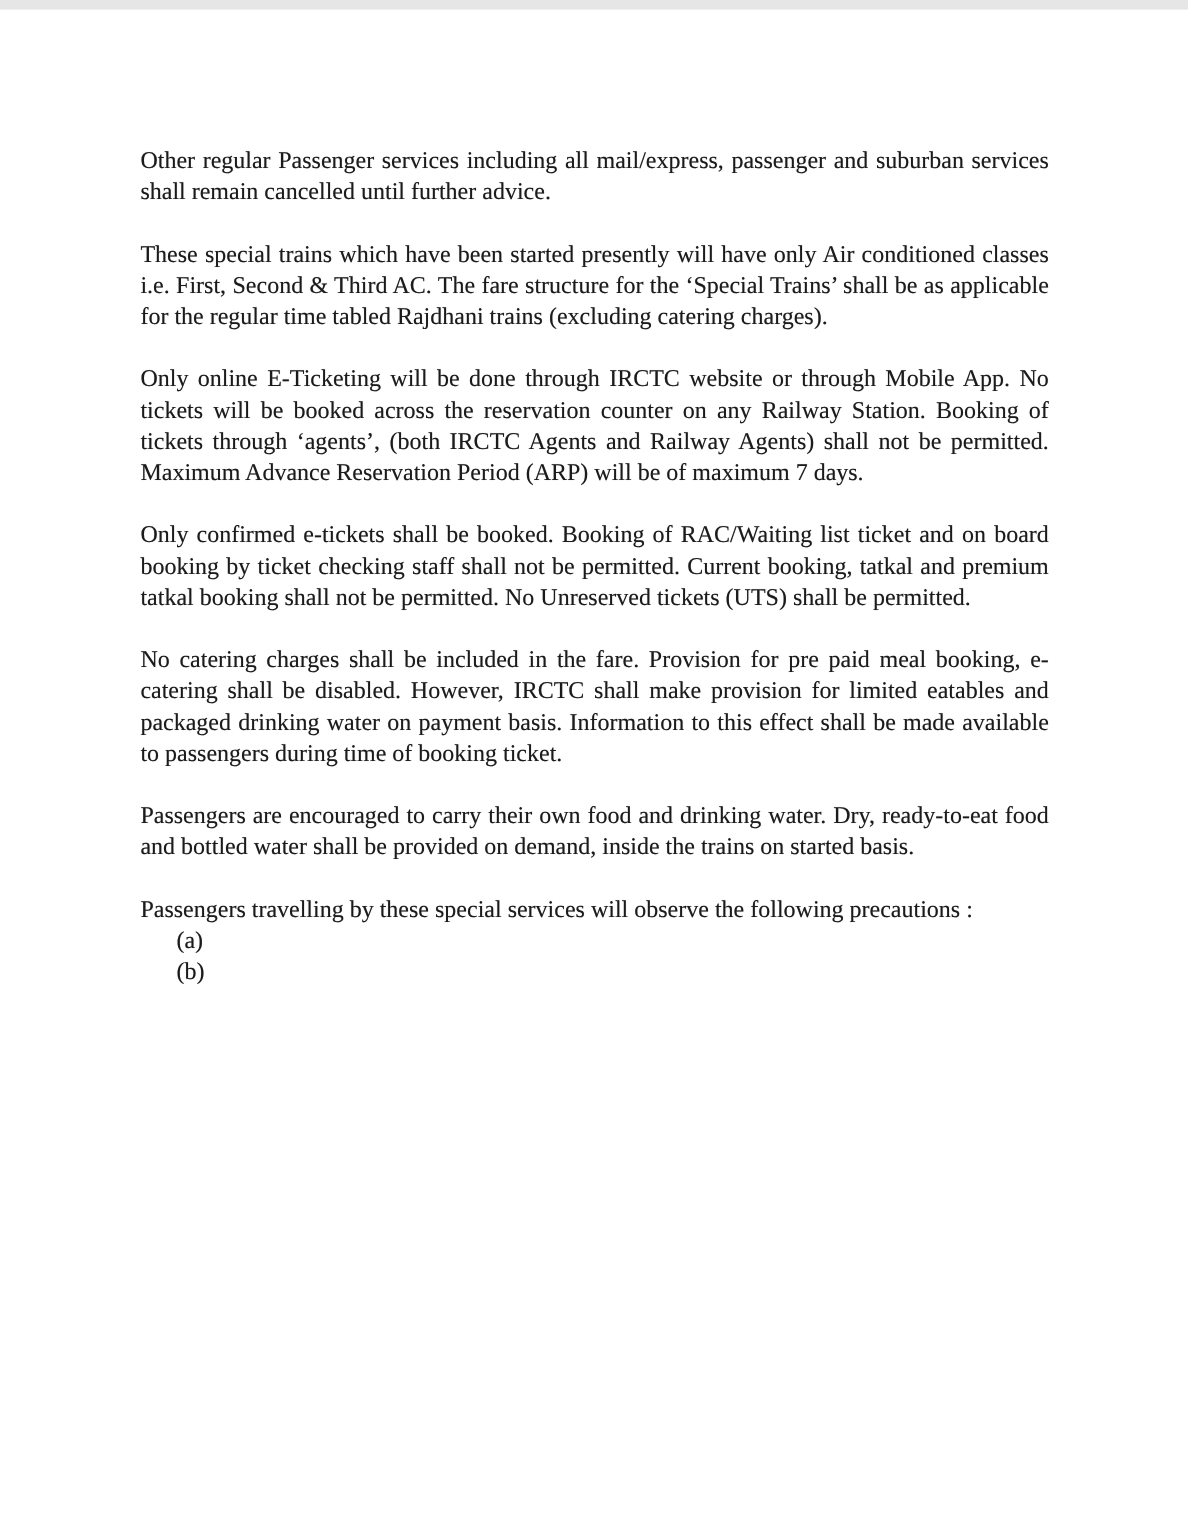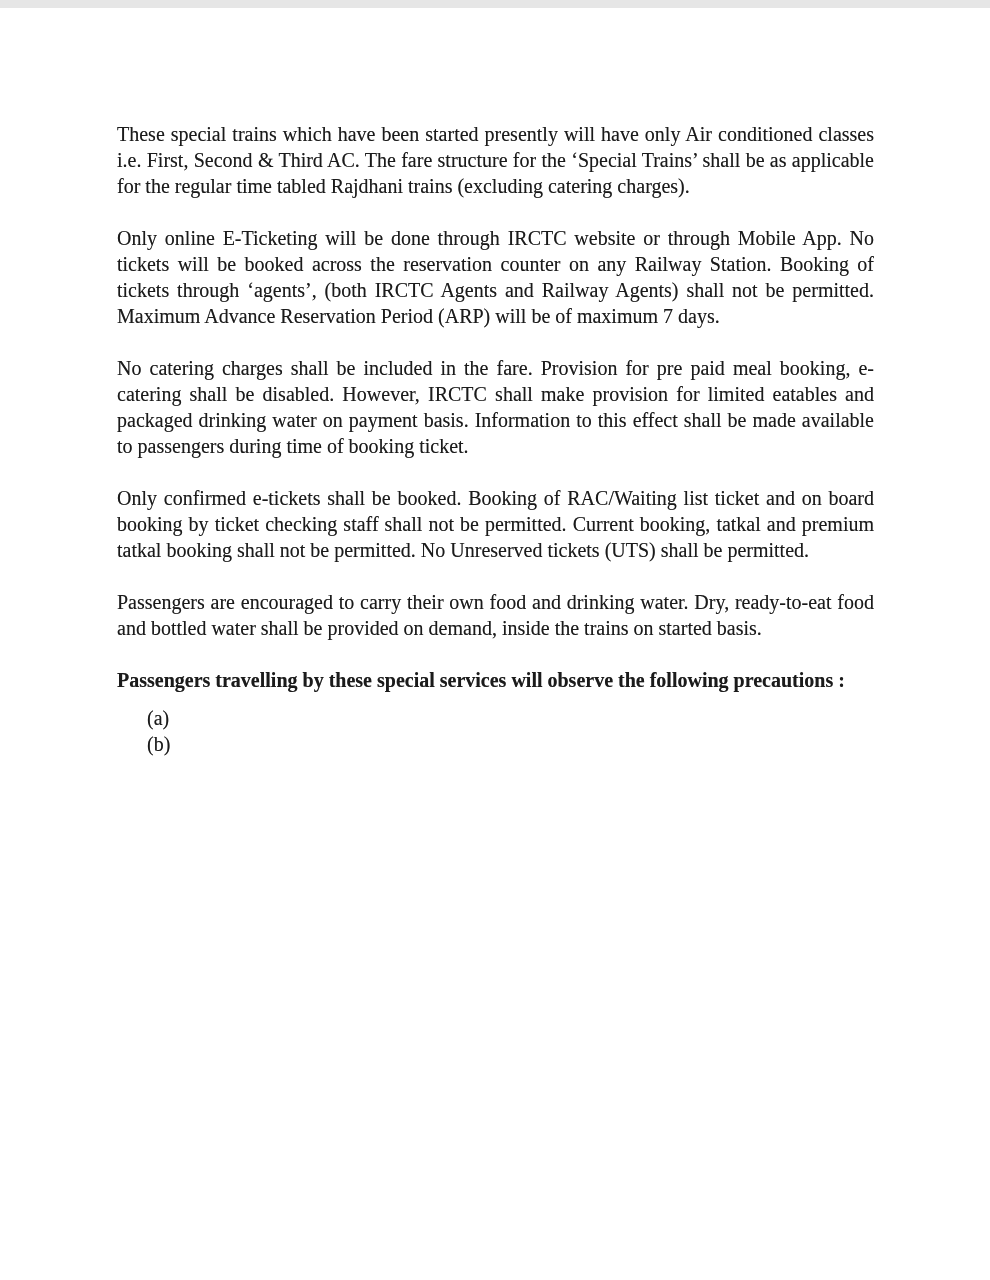--- a/index.html
+++ b/index.html
@@ -30,22 +30,21 @@
     color: #1b1b1b;
     font-size: 20px;
     line-height: 26px;
     text-align: justify;
     text-shadow: 0 0 0.6px rgba(20,20,20,0.45);
   }
   .doc-paragraph {
     margin: 0 0 26px 0;
   }
   .doc-paragraph.last {
-    margin-bottom: 12px;
-    font-weight: bold;
+    margin-bottom: 0;
   }
   .doc-list {
     margin: 0;
   }
   .doc-list-item {
     display: flex;
     align-items: flex-start;
   }
   .doc-list-label {
     box-sizing: border-box;
@@ -58,24 +57,25 @@
     flex: 1;
     text-align: justify;
   }
 </style>
 </head>
 <body style="background: rgb(255, 255, 255);">
 
 <div class="scan-top-bar" style="background: rgb(230, 230, 230);"></div>
 
 <div class="page-content" style="color: rgb(27, 27, 27);">
+  <p class="doc-paragraph">Other regular Passenger services including all mail/express, passenger and suburban services shall remain cancelled until further advice.</p>
   <p class="doc-paragraph">These special trains which have been started presently will have only Air conditioned classes i.e. First, Second &amp; Third AC. The fare structure for the ‘Special Trains’ shall be as applicable for the regular time tabled Rajdhani trains (excluding catering charges).</p>
   <p class="doc-paragraph">Only online E-Ticketing will be done through IRCTC website or through Mobile App. No tickets will be booked across the reservation counter on any Railway Station. Booking of tickets through ‘agents’, (both IRCTC Agents and Railway Agents) shall not be permitted. Maximum Advance Reservation Period (ARP) will be of maximum 7 days.</p>
+  <p class="doc-paragraph">Only confirmed e-tickets shall be booked. Booking of RAC/Waiting list ticket and on board booking by ticket checking staff shall not be permitted. Current booking, tatkal and premium tatkal booking shall not be permitted. No Unreserved tickets (UTS) shall be permitted.</p>
   <p class="doc-paragraph">No catering charges shall be included in the fare. Provision for pre paid meal booking, e-catering shall be disabled. However, IRCTC shall make provision for limited eatables and packaged drinking water on payment basis. Information to this effect shall be made available to passengers during time of booking ticket.</p>
-  <p class="doc-paragraph">Only confirmed e-tickets shall be booked. Booking of RAC/Waiting list ticket and on board booking by ticket checking staff shall not be permitted. Current booking, tatkal and premium tatkal booking shall not be permitted. No Unreserved tickets (UTS) shall be permitted.</p>
   <p class="doc-paragraph">Passengers are encouraged to carry their own food and drinking water. Dry, ready-to-eat food and bottled water shall be provided on demand, inside the trains on started basis.</p>
   <p class="doc-paragraph last">Passengers travelling by these special services will observe the following precautions :</p>
 
   <div class="doc-list">
     <div class="doc-list-item">
       <span class="doc-list-label">(a)</span>
     </div>
     <div class="doc-list-item">
       <span class="doc-list-label">(b)</span>
     </div>

